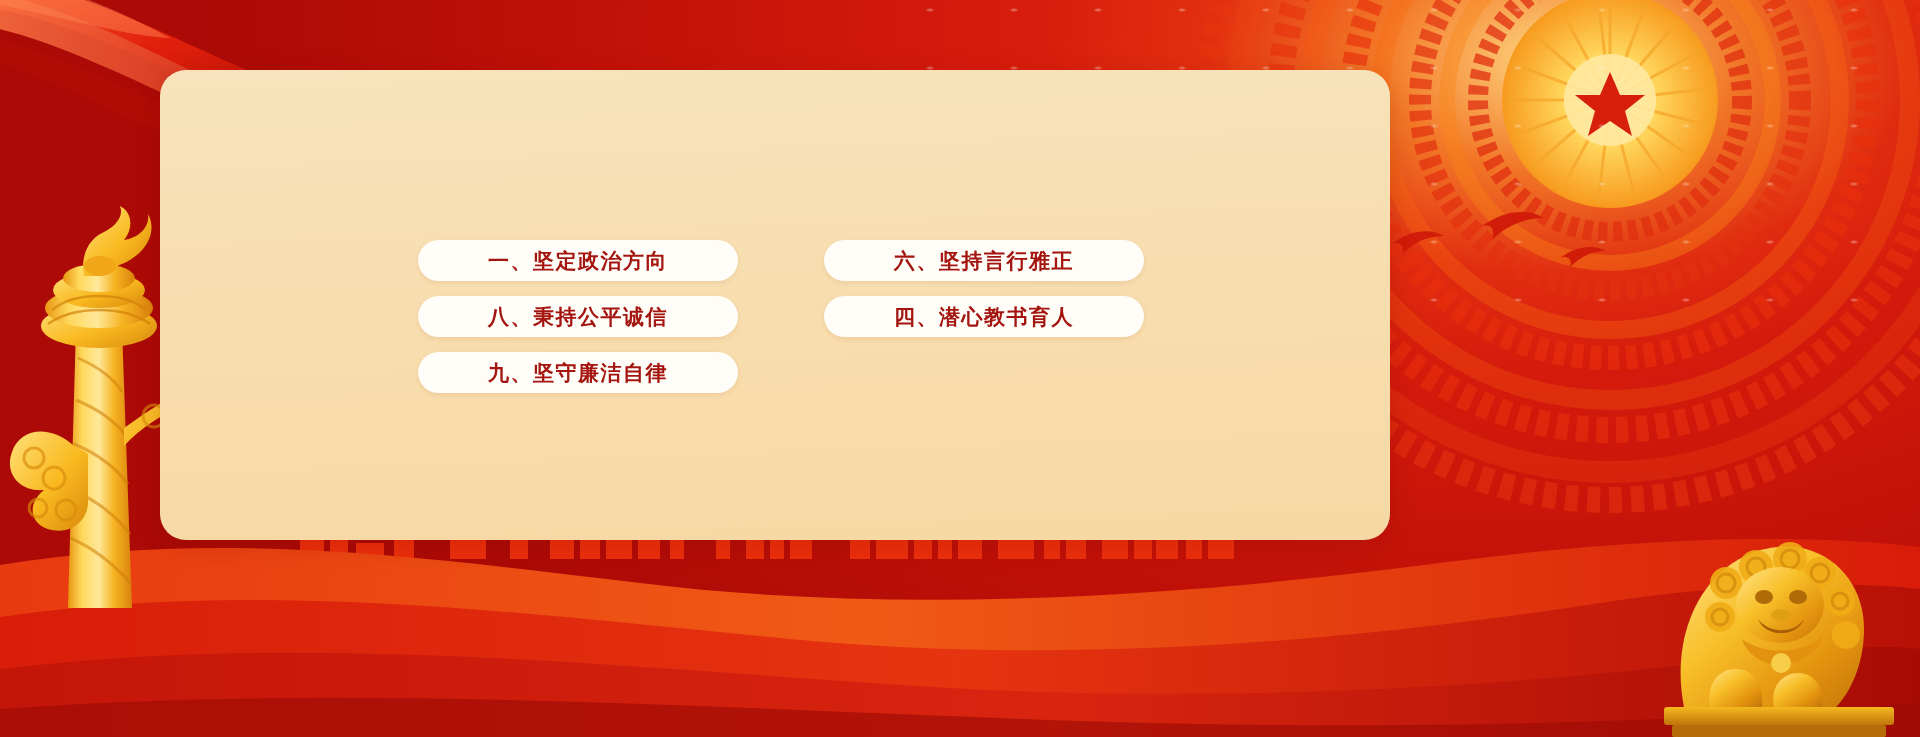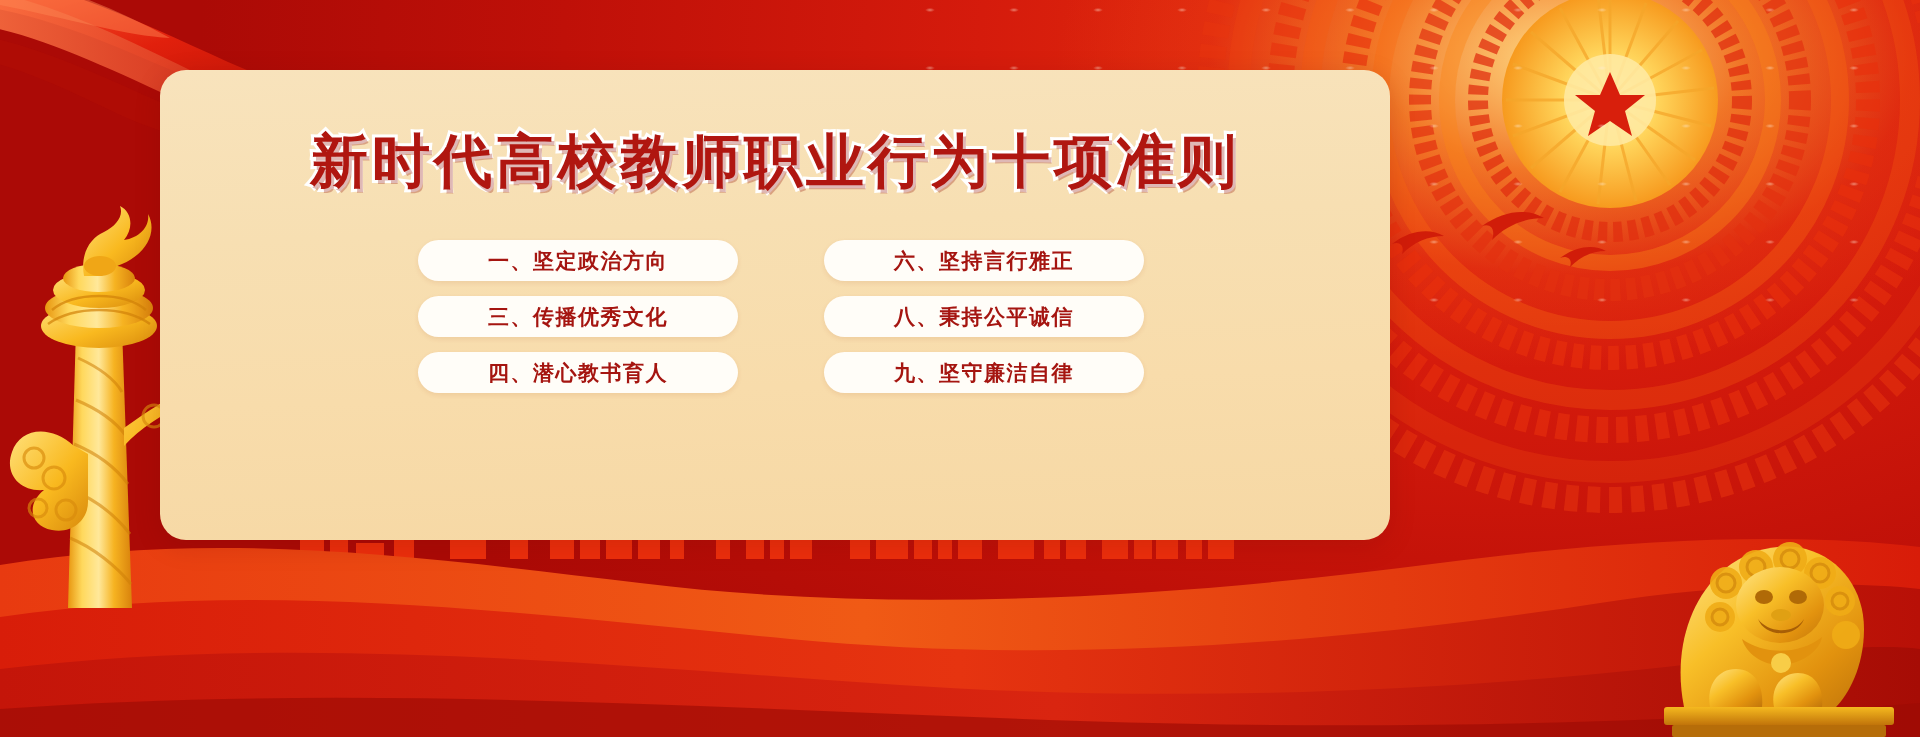--- a/index.html
+++ b/index.html
@@ -347,28 +347,26 @@
 
       <path d="M128,232 C150,248 186,248 208,230 C206,244 186,258 166,258 C148,258 132,246 128,232 Z" fill="#e2920e"></path>
       <circle cx="167" cy="256" r="10" fill="#f8cd47"></circle>
 
       <rect x="50" y="300" width="230" height="18" rx="3" fill="url(#lbase)"></rect>
       <rect x="58" y="318" width="214" height="12" rx="2" fill="#b66d09"></rect>
     </svg>
   </div>
 
   <div id="panel">
-    <div id="title">新时代高校教师职业行为十项准则</div>
 
     <div id="grid">
       <div class="pill">一、坚定政治方向</div>
       <div class="pill">六、坚持言行雅正</div>
 
 
-      <div class="pill">三、传播优秀文化</div>
       <div class="pill">八、秉持公平诚信</div>
 
       <div class="pill">四、潜心教书育人</div>
       <div class="pill">九、坚守廉洁自律</div>
 
     </div>
   </div>
 
 </div>
 

